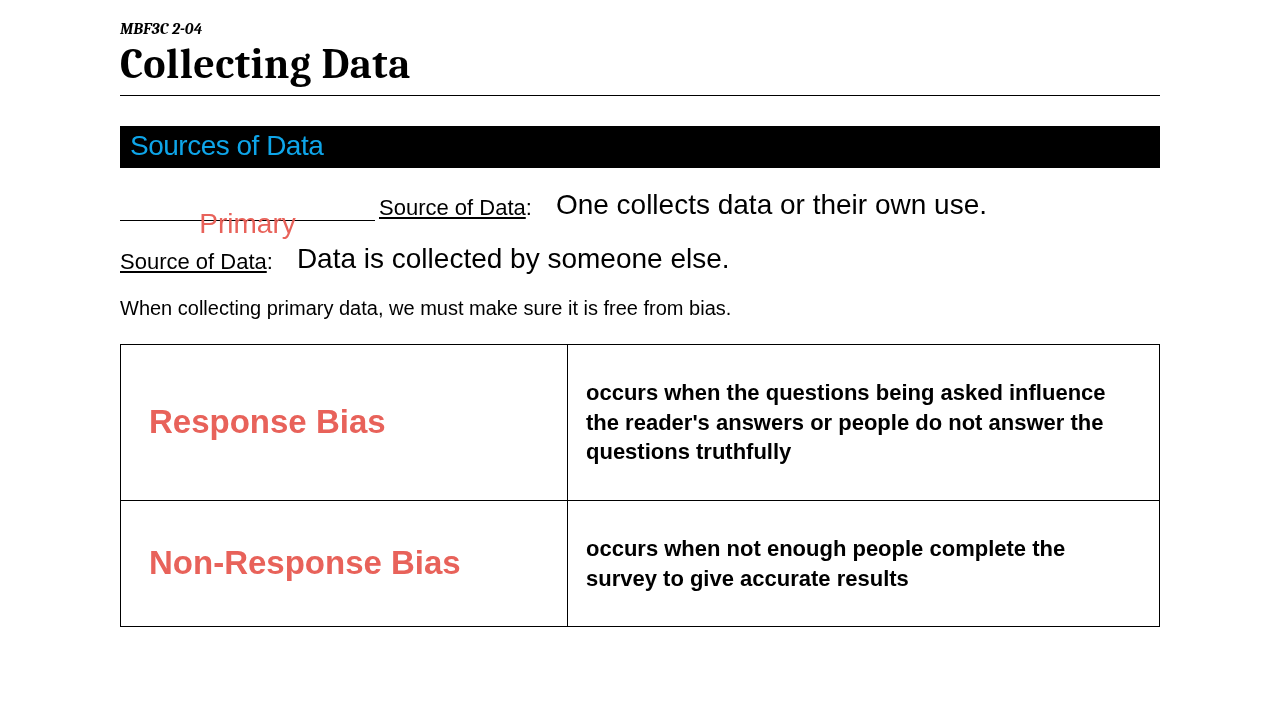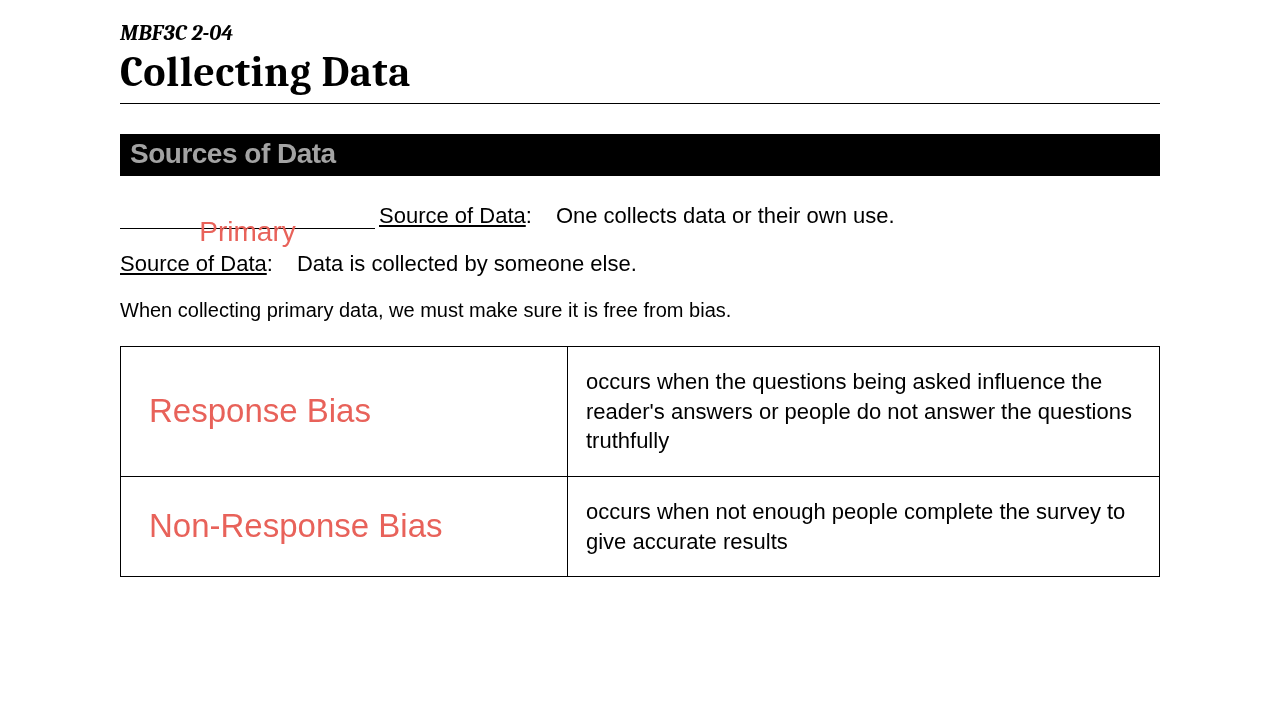--- a/index.html
+++ b/index.html
@@ -9,41 +9,41 @@
     font-family: Arial, Helvetica, sans-serif;
     color: #000;
     width: 1280px;
   }
   .page {
     padding: 20px 120px 0 120px;
   }
   .course-code {
     font-family: "Cambria", "Georgia", serif;
     font-style: italic;
-    font-size: 22px;
+    font-size: 16px;
     font-weight: 600;
     margin: 0;
   }
   .page-title {
     font-family: "Cambria", "Georgia", serif;
     font-size: 42px;
     font-weight: 700;
     margin: 2px 0 6px 0;
     letter-spacing: 0.5px;
   }
   .title-rule {
     border: none;
     border-top: 1px solid #000;
     margin: 0 0 30px 0;
   }
   .section-header {
     background: #000;
-    color: #a3a3a3;
+    color: #0ea5e9;
     font-family: "Arial Black", Arial, sans-serif;
-    font-weight: 700;
+    font-weight: 400;
     font-size: 28px;
     padding: 4px 10px 6px 10px;
     letter-spacing: -0.5px;
     font-stretch: condensed;
   }
   .defs {
     margin-top: 20px;
     font-size: 22px;
   }
   .def-row {
@@ -68,38 +68,39 @@
   }
   .def-label {
     text-decoration: underline;
     font-size: 22px;
   }
   .colon {
     font-size: 22px;
     margin-right: 24px;
   }
   .def-desc {
-    font-size: 22px;
+    font-size: 28px;
     text-align: center;
   }
   .body-text {
     font-size: 20px;
     margin: 18px 0 24px 0;
   }
   table.bias {
     width: 100%;
     border-collapse: collapse;
     margin-top: 10px;
   }
   table.bias td {
     border: 1px solid #000;
-    padding: 20px 18px;
+    padding: 33px 18px;
     vertical-align: middle;
     font-size: 22px;
     line-height: 1.35;
+    font-weight: bold;
   }
   table.bias td.term {
     width: 400px;
     color: #e8625a;
     font-family: "Segoe UI", "Helvetica Neue", Arial, sans-serif;
     font-size: 33px;
     padding-left: 28px;
   }
   .red-dot {
     position: absolute;

